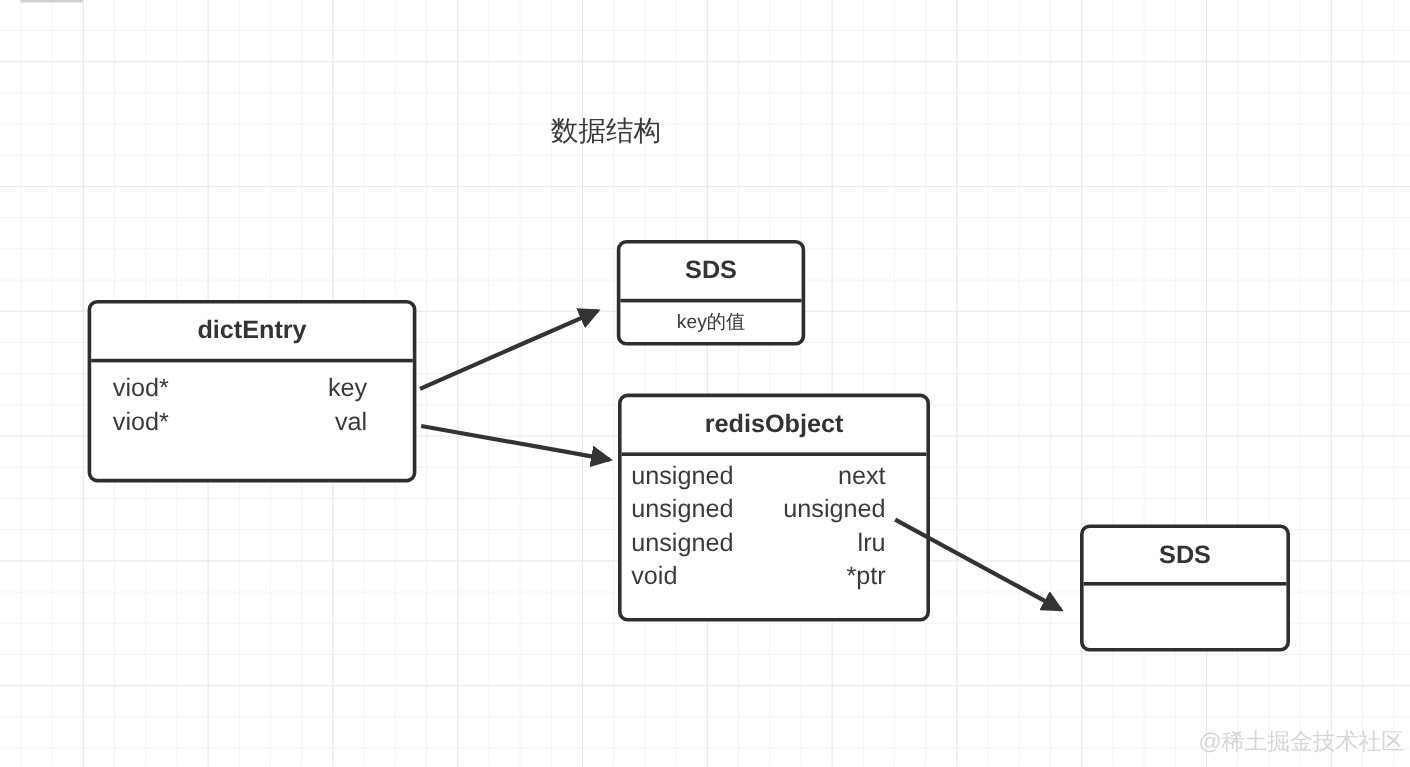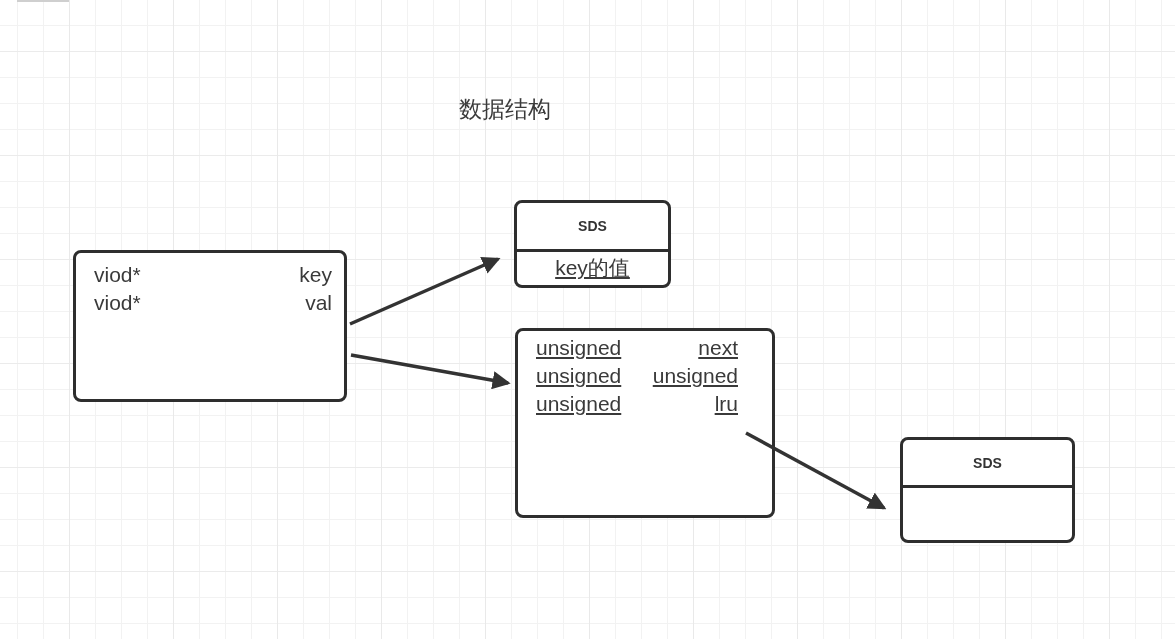--- a/index.html
+++ b/index.html
@@ -48,52 +48,51 @@
     border-radius: 8px;
     color: #3a3a3a;
   }
   .node-header {
     box-sizing: border-box;
     display: flex;
     align-items: center;
     justify-content: center;
     border-bottom: 3.5px solid #2e2e2e;
     font-weight: bold;
-    font-size: 14px;
+    font-size: 21px;
     color: #333333;
   }
   .node-body {
     box-sizing: border-box;
   }
   .node-row {
     display: flex;
     align-items: center;
     justify-content: space-between;
     height: 28px;
     font-size: 21px;
   }
   .node-body-center {
     display: flex;
     align-items: center;
     justify-content: center;
-    font-size: 21px;
-    text-decoration: underline;
+    font-size: 16px;
   }
   
   .node-dictentry { left: 73px; top: 250px; width: 274px; height: 152px; }
   .node-dictentry .node-header { height: 49px; }
-  .node-dictentry .node-body { padding: 8px 12px 0 18px; text-align: right; }
+  .node-dictentry .node-body { padding: 8px 38px 0 18px; text-align: right; }
   
   .node-sds-key { left: 514px; top: 200px; width: 157px; height: 88px; }
   .node-sds-key .node-header { height: 49px; }
   .node-sds-key .node-body-center { height: 32px; }
   
   .node-redisobject { left: 515px; top: 328px; width: 260px; height: 190px; }
   .node-redisobject .node-header { height: 49px; }
-  .node-redisobject .node-body { padding: 3px 34px 0 18px; text-decoration: underline; }
+  .node-redisobject .node-body { padding: 3px 34px 0 8px; }
   
   .node-sds-value { left: 900px; top: 437px; width: 175px; height: 106px; }
   .node-sds-value .node-header { height: 48px; }
   .node-sds-value .node-body-center { height: 51px; }
 
   .arrow-layer {
     position: absolute;
     left: 0;
     top: 0;
     width: 1175px;
@@ -111,68 +110,76 @@
 </head>
 <body>
 
 <div class="canvas">
 
   <div class="top-tick"></div>
 
   <div class="diagram-title">数据结构</div>
 
   <div class="node node-dictentry">
+    <div class="node-header">dictEntry</div>
     <div class="node-body">
       <div class="node-row">
         <span>viod*</span>
         <span></span>
         <span>key</span>
       </div>
       <div class="node-row">
         <span>viod*</span>
         <span></span>
         <span>val</span>
       </div>
     </div>
   </div>
 
   <div class="node node-sds-key">
     <div class="node-header">SDS</div>
     <div class="node-body-center">key的值</div>
   </div>
 
   <div class="node node-redisobject">
+    <div class="node-header">redisObject</div>
     <div class="node-body">
       <div class="node-row">
         <span>unsigned</span>
         <span></span>
         <span>next</span>
       </div>
       <div class="node-row">
         <span>unsigned</span>
         <span></span>
         <span>unsigned</span>
       </div>
       <div class="node-row">
         <span>unsigned</span>
         <span></span>
         <span>lru</span>
+      </div>
+      <div class="node-row">
+        <span>void</span>
+        <span></span>
+        <span>*ptr</span>
       </div>
     </div>
   </div>
 
   <div class="node node-sds-value">
     <div class="node-header">SDS</div>
   </div>
 
   <svg class="arrow-layer" viewBox="0 0 1175 639" xmlns="http://www.w3.org/2000/svg">
     <defs>
       <marker id="arrowhead" viewBox="0 0 10 10" refX="8.5" refY="5" markerWidth="5.2" markerHeight="5.2" orient="auto-start-reverse">
         <path d="M 0 0 L 10 5 L 0 10 z" fill="#333333"></path>
       </marker>
     </defs>
     <line x1="350" y1="324" x2="498" y2="259" stroke="#333333" stroke-width="3.5" marker-end="url(#arrowhead)"></line>
     <line x1="351" y1="355" x2="508" y2="383" stroke="#333333" stroke-width="3.5" marker-end="url(#arrowhead)"></line>
     <line x1="746" y1="433" x2="884" y2="508" stroke="#333333" stroke-width="3.5" marker-end="url(#arrowhead)"></line>
   </svg>
 
+  <div class="watermark">@稀土掘金技术社区</div>
 
 </div>
 
 </body></html>

